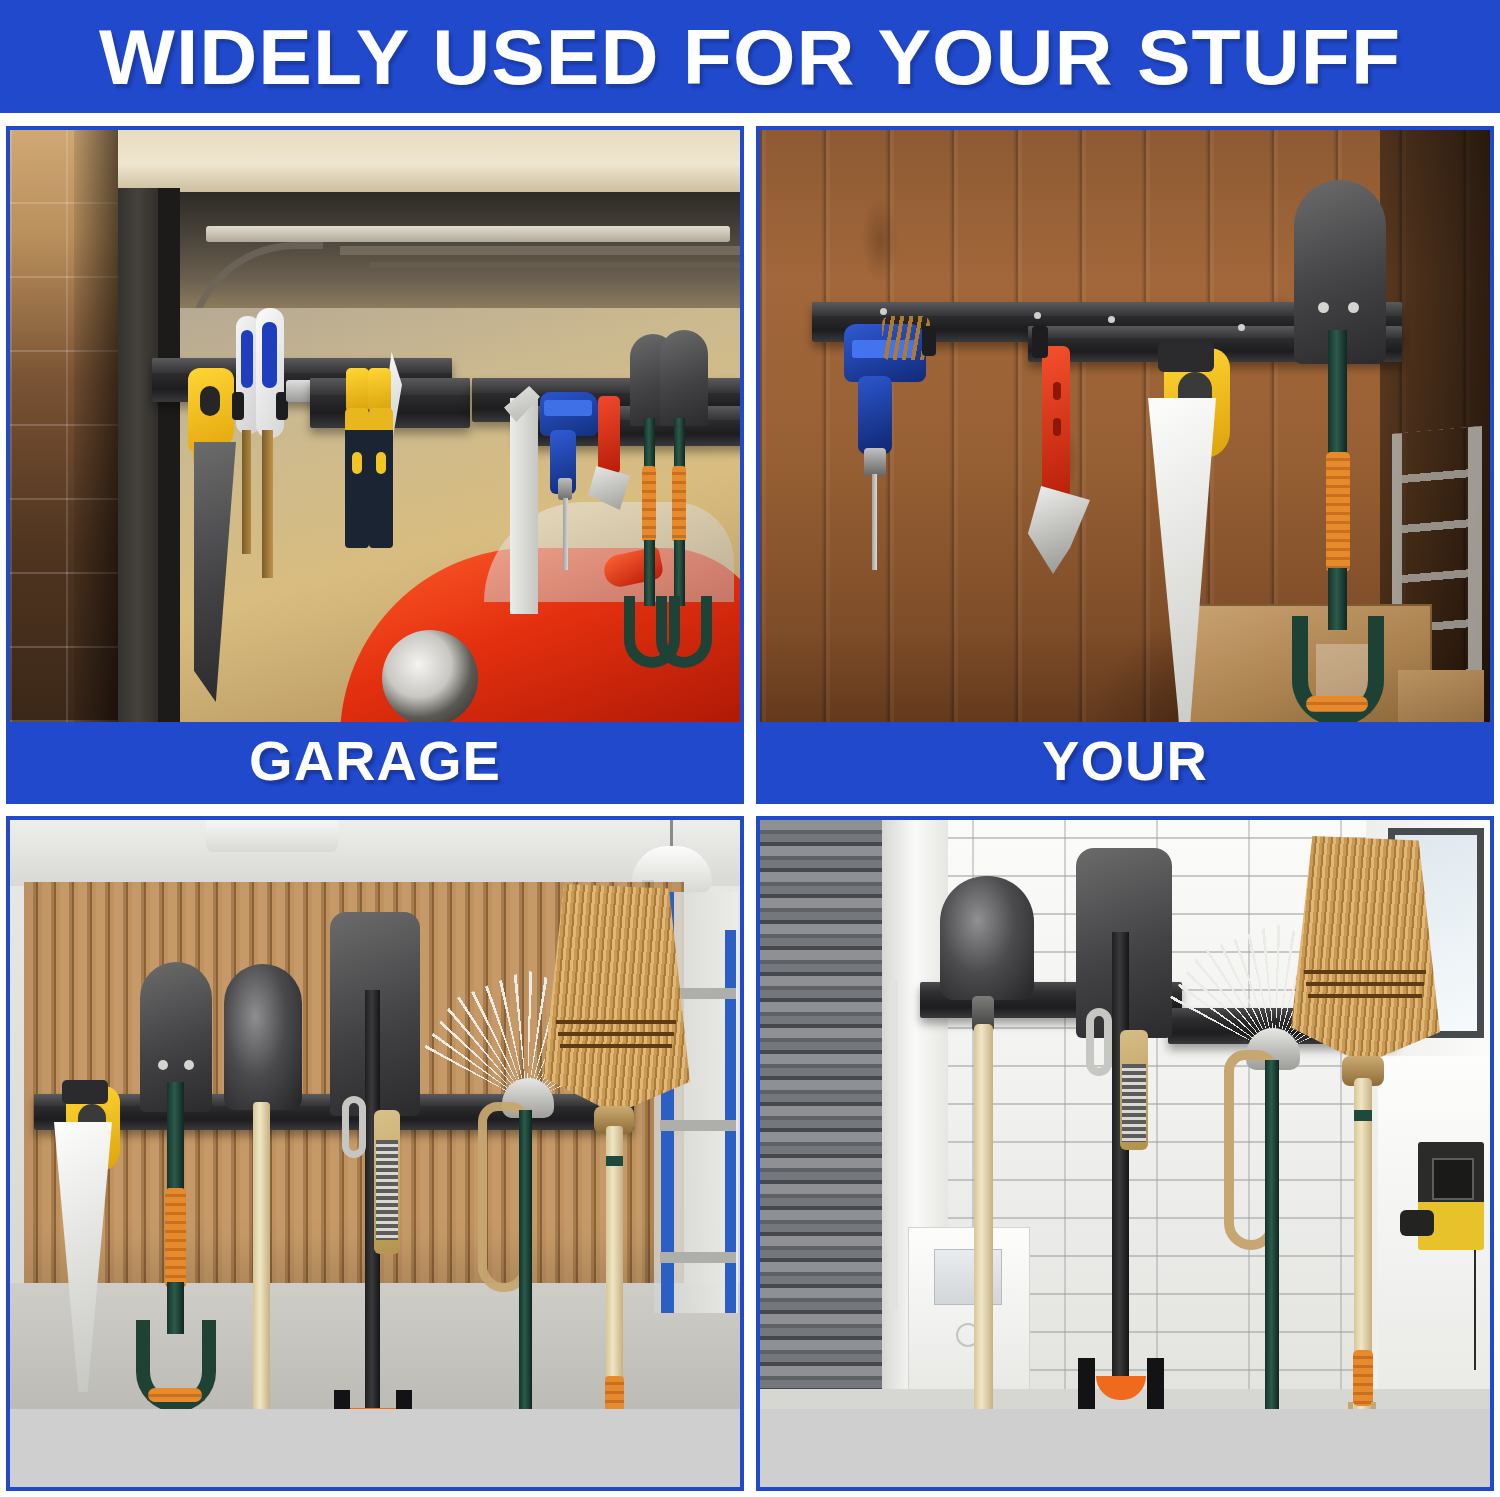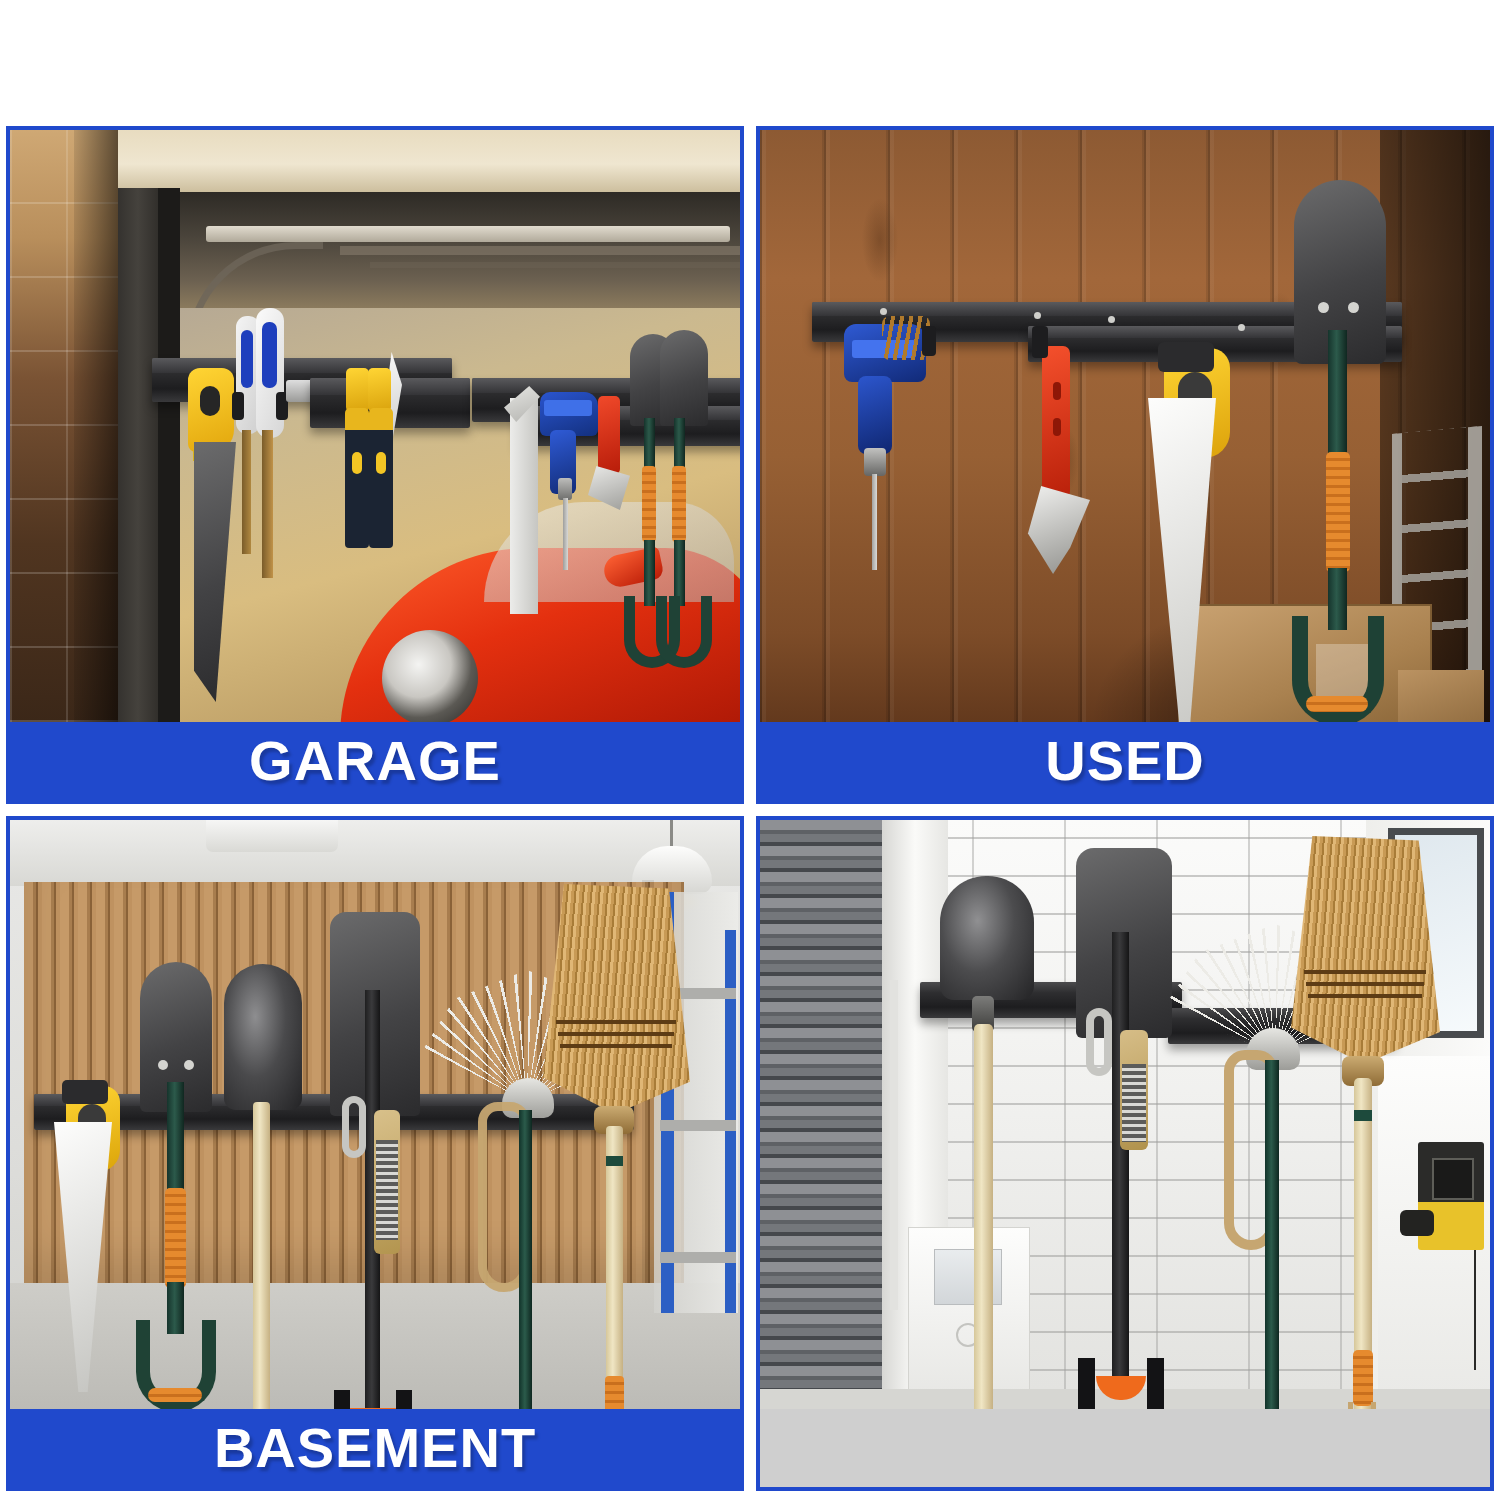--- a/index.html
+++ b/index.html
@@ -182,20 +182,23 @@
   .handle-orange{background:repeating-linear-gradient(180deg,#e68a2e 0 6px,#c96f1d 6px 9px);}
   .handle-wood{background:linear-gradient(90deg,#d6c79a,#f0e6c4 40%,#c6b183);}
   .shaft-dark{background:linear-gradient(90deg,#1f1f20,#3a3a3c 45%,#151516);}
   .shaft-green{background:linear-gradient(90deg,#16342c,#2c5a4b 45%,#102720);}
 </style>
 </head>
 <body>
 
 <div class="page">
 
+  <div class="header">
+    <div class="header-title">WIDELY USED FOR YOUR STUFF</div>
+  </div>
 
   <div class="grid">
 
     <div class="cell">
       <div class="cell-inner">
         <div class="scene">
           <div class="g-sky"></div>
           <div class="g-interior"></div>
           <div class="g-ceiling"></div>
           <div class="g-doorcurve"></div>
@@ -324,21 +327,21 @@
           <div class="tool blade-dark" style="left:534px;top:50px;width:92px;height:184px;border-radius:46px 46px 8px 8px;"></div>
           <div class="tool" style="left:558px;top:172px;width:11px;height:11px;border-radius:50%;background:#d4d4d0;"></div>
           <div class="tool" style="left:588px;top:172px;width:11px;height:11px;border-radius:50%;background:#d4d4d0;"></div>
           <div class="tool shaft-green" style="left:568px;top:200px;width:19px;height:126px;"></div>
           <div class="tool handle-orange" style="left:566px;top:322px;width:24px;height:120px;border-radius:5px;"></div>
           <div class="tool shaft-green" style="left:568px;top:438px;width:19px;height:62px;"></div>
           <div class="tool" style="left:532px;top:486px;width:92px;height:110px;border:16px solid #1e4135;border-radius:0 0 46px 46px;border-top:none;box-sizing:border-box;"></div>
           <div class="tool handle-orange" style="left:546px;top:566px;width:62px;height:16px;border-radius:8px;"></div>
         </div>
         <div class="cap">
-          <div class="cap-text">USED</div>
+          <div class="cap-text">YOUR</div>
         </div>
       </div>
     </div>
 
     <div class="cell">
       <div class="cell-inner">
         <div class="scene">
           <div class="b-room"></div>
           <div class="b-ceil"></div>
           <div class="b-vent"></div>
@@ -397,23 +400,20 @@
                background:
                  repeating-linear-gradient(95deg,#c89a55 0 3px,#a87c38 3px 5px,#e0b776 5px 8px);
                clip-path:polygon(16% 0,86% 2%,100% 86%,50% 100%,2% 84%);"></div>
           <div class="tool" style="left:546px;top:200px;width:120px;height:4px;background:#5d3c15;"></div>
           <div class="tool" style="left:548px;top:212px;width:116px;height:4px;background:#5d3c15;"></div>
           <div class="tool" style="left:550px;top:224px;width:112px;height:4px;background:#5d3c15;"></div>
           <div class="tool" style="left:584px;top:286px;width:40px;height:28px;background:linear-gradient(180deg,#cbab72,#8f6c36);border-radius:8px;"></div>
           <div class="tool handle-wood" style="left:596px;top:306px;width:17px;height:318px;border-radius:4px;"></div>
           <div class="tool" style="left:596px;top:336px;width:17px;height:10px;background:#1d4a3c;"></div>
           <div class="tool handle-orange" style="left:595px;top:556px;width:19px;height:48px;border-radius:4px;"></div>
-        </div>
-        <div class="cap">
-          <div class="cap-text">BASEMENT</div>
         </div>
       </div>
     </div>
 
     <div class="cell">
       <div class="cell-inner">
         <div class="scene">
           <div class="w-brick"></div>
           <div class="w-brick2"></div>
           <div class="w-shutter"></div>

